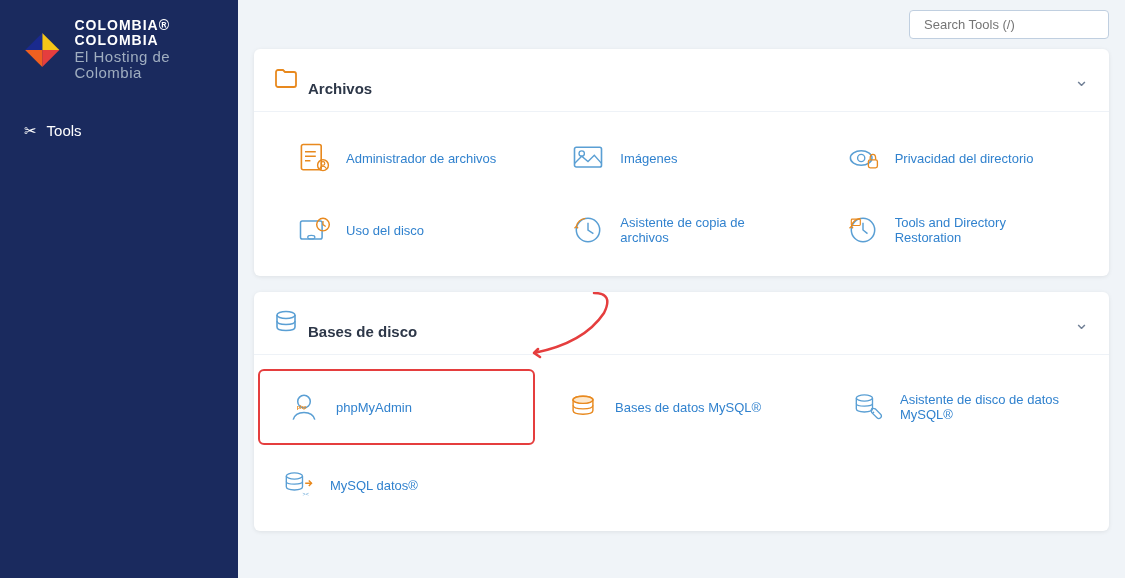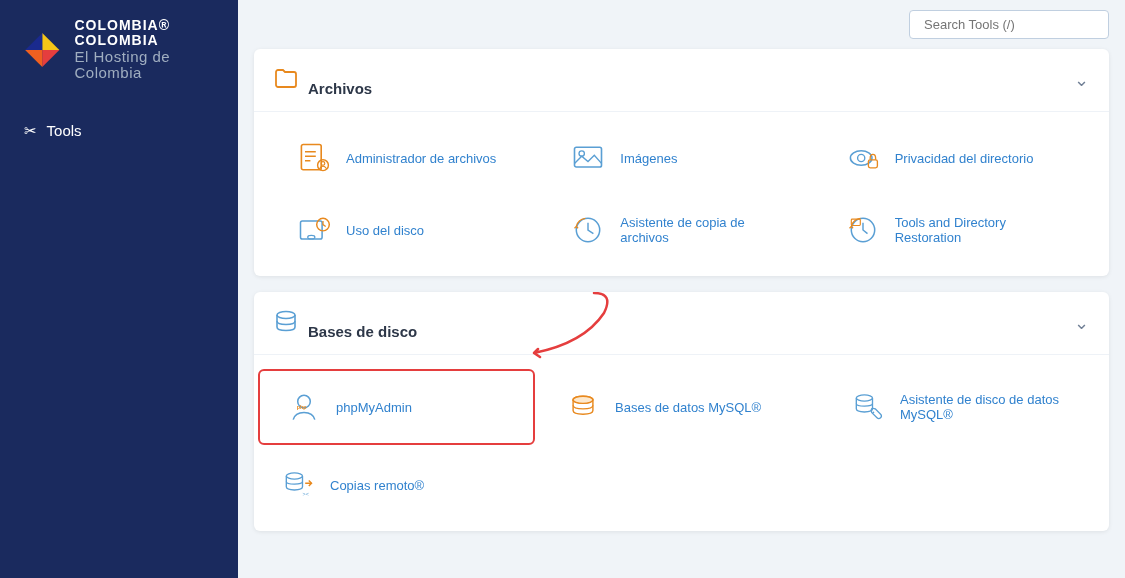--- a/index.html
+++ b/index.html
@@ -367,20 +367,20 @@
           <div class="tool-icon-wrap">
             <svg viewBox="0 0 40 40" fill="none" xmlns="http://www.w3.org/2000/svg">
               <ellipse cx="16" cy="10" rx="9" ry="3.5" stroke="#5a9fd4" stroke-width="1.5"></ellipse>
               <path d="M7 10 V22 Q7 25.5 16 25.5 Q25 25.5 25 22 V10" stroke="#5a9fd4" stroke-width="1.5" fill="none"></path>
               <path d="M7 16 Q7 19 16 19 Q25 19 25 16" stroke="#5a9fd4" stroke-width="1.3" fill="none"></path>
               <path d="M28 18 L35 18" stroke="#e8891e" stroke-width="1.6"></path>
               <path d="M32 15 L35 18 L32 21" stroke="#e8891e" stroke-width="1.6" fill="none"></path>
               <text x="25" y="32" font-size="6" fill="#5a9fd4" font-family="Arial">&gt;&lt;</text>
             </svg>
           </div>
-          <span class="tool-label">Copias remoto®</span>
+          <span class="tool-label">MySQL datos®</span>
         </div>
 
       </div>
     </div>
 
   </div>
 </div>
 
 </body></html>

